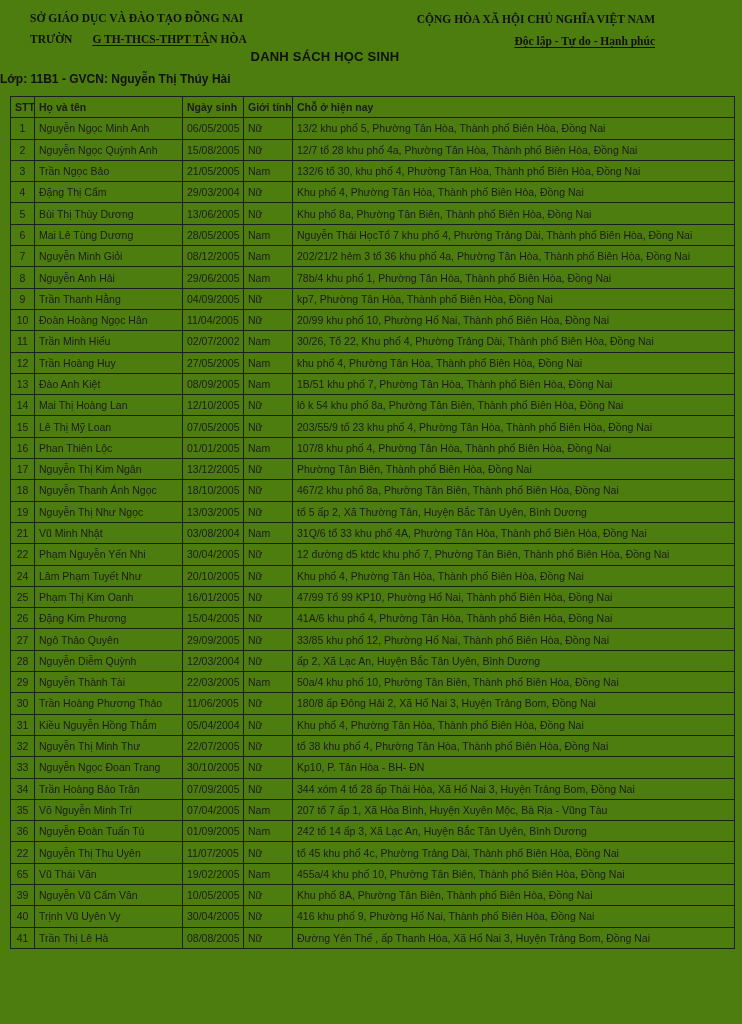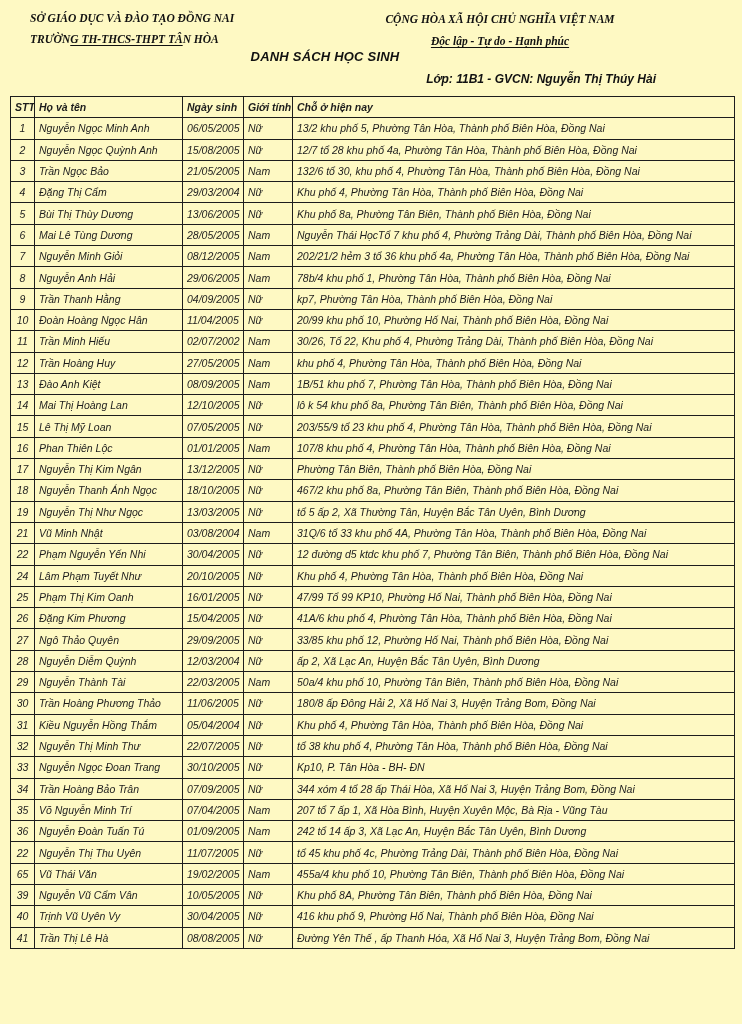--- a/index.html
+++ b/index.html
@@ -1,36 +1,36 @@
 <!DOCTYPE html>
 <html><head>
 <meta charset="utf-8">
 <style>
   html,body{margin:0;padding:0;background:#fff;}
   .page{
-    position:relative;width:742px;height:1024px;background:#fef9c3;
-    font-family:"Liberation Sans",sans-serif;color:#1c1c1c;overflow:hidden;font-style:italic;
+    position:relative;width:742px;height:1024px;background:#4d7c0f;
+    font-family:"Liberation Sans",sans-serif;color:#1c1c1c;overflow:hidden;
   }
   .hdr-left{
     position:absolute;left:30px;top:8px;
     font-family:"Liberation Serif",serif;font-weight:bold;font-size:11.5px;
     line-height:21px;color:#111;white-space:nowrap;
   }
   .hdr-right{
-    position:absolute;left:345px;top:8px;width:310px;text-align:center;
+    position:absolute;left:345px;top:8px;width:310px;text-align:right;
     font-family:"Liberation Serif",serif;font-weight:bold;font-size:11.5px;
     line-height:22px;color:#111;white-space:nowrap;
   }
-  .uline{text-decoration:underline;text-underline-offset:2px;}
+  .uline{text-decoration:underline;text-underline-offset:2px;padding-left:20px;}
   .doc-title{
     position:absolute;left:0;top:49px;width:650px;text-align:center;
     font-weight:bold;font-size:13px;color:#111;letter-spacing:.2px;
   }
   .doc-subtitle{
-    position:absolute;left:0;top:72px;width:656px;text-align:right;
+    position:absolute;left:0;top:72px;width:656px;text-align:left;
     font-weight:bold;font-size:12px;color:#111;
   }
   table.students{
     position:absolute;left:10px;top:96px;width:724px;
     border-collapse:collapse;table-layout:fixed;
   }
   table.students th,table.students td{
     border:1.4px solid #1d1d1d;
     font-size:10.5px;line-height:12px;
     padding:0 4px;height:20.3px;

